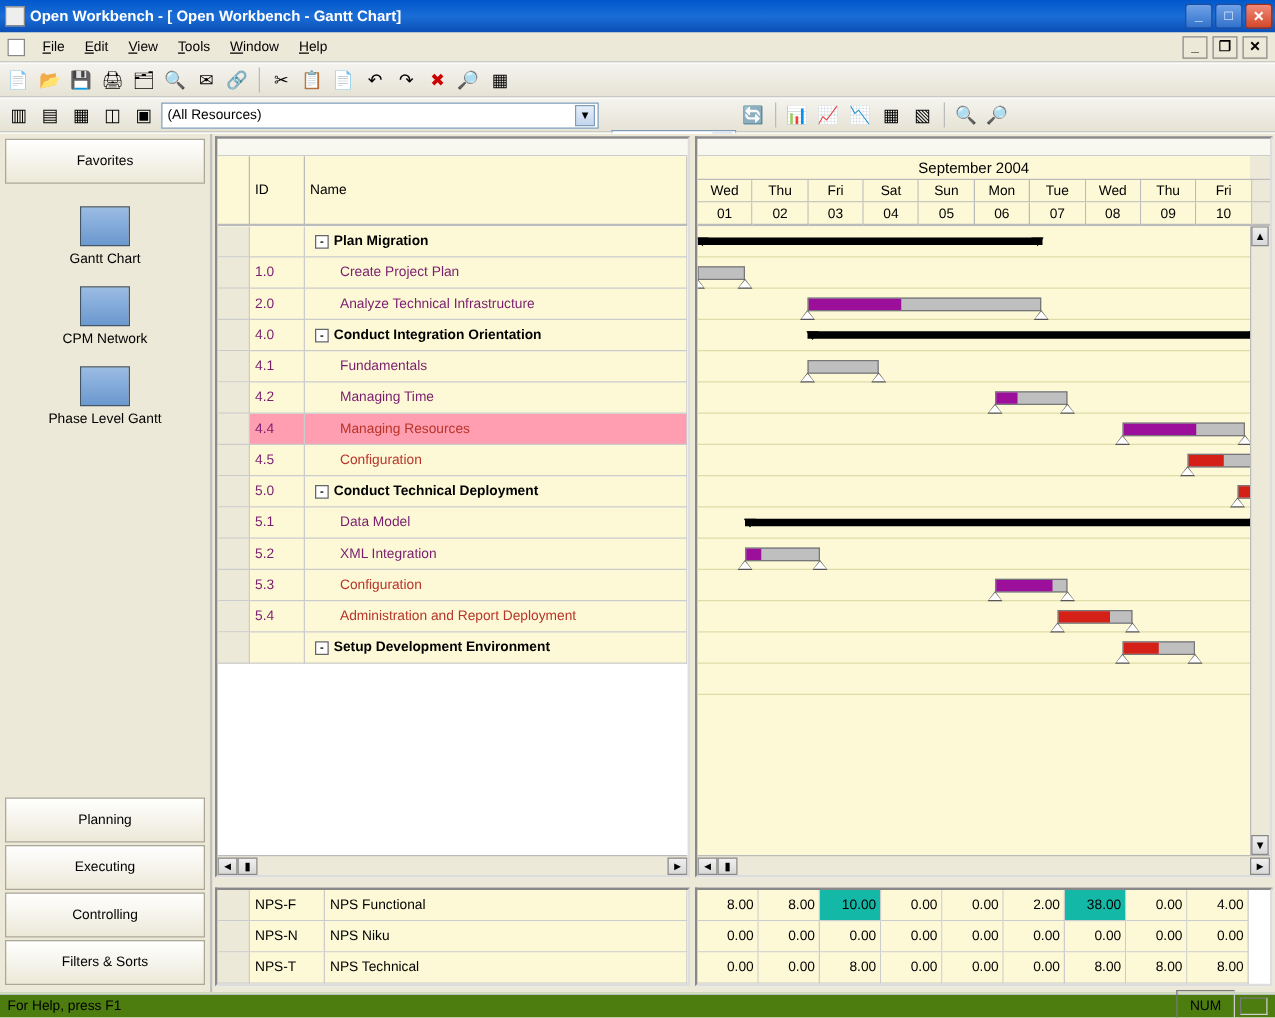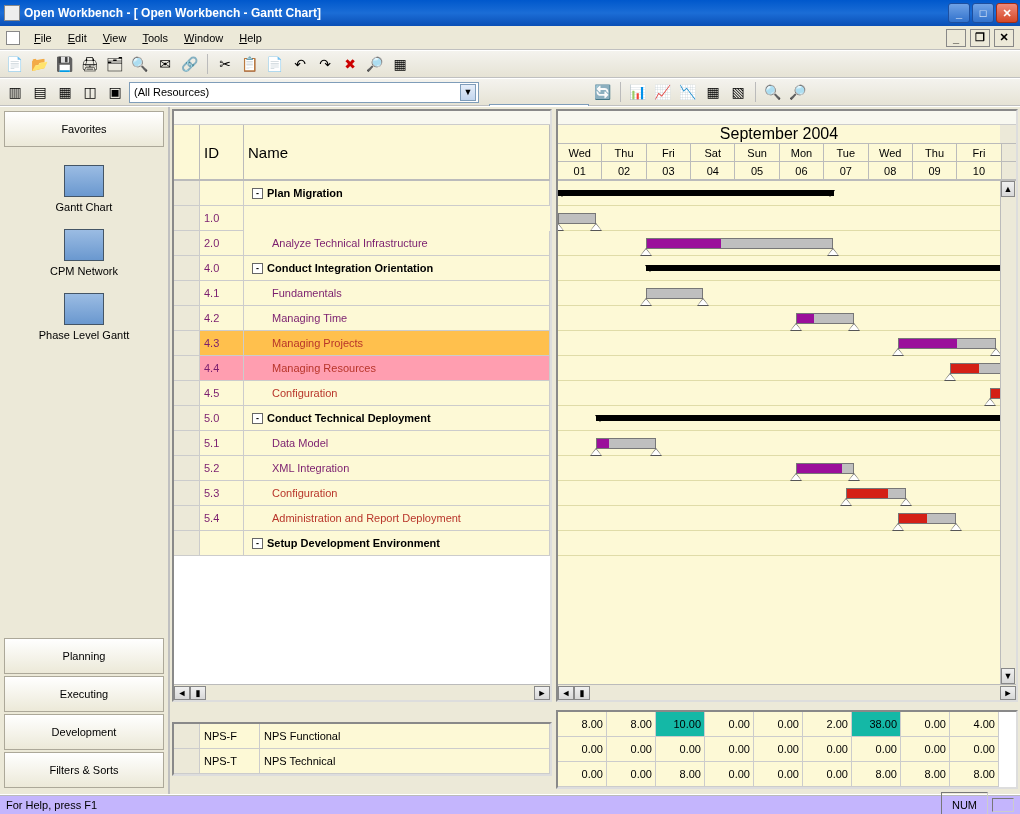--- a/index.html
+++ b/index.html
@@ -164,21 +164,21 @@
 
 .grid-header {
   background: #fdf9d6;
   border-bottom: 1px solid #bbb;
 }
 .grid-header .hdr-row { display:flex; height:21px; }
 .hdr-cell {
   border-right:1px solid #bbb;
   border-bottom:1px solid #bbb;
   display:flex; align-items:center; justify-content:center;
-  font-size: 15px;
+  font-size: 11px;
   background: #fdf9d6;
 }
 
 .grid-body {
   flex:1;
   overflow-y: auto;
   overflow-x: hidden;
   background:#fff;
 }
 .grid-row {
@@ -222,21 +222,21 @@
   border-bottom:1px solid #bbb;
   display:flex; align-items:center; justify-content:center;
   background:#fdf9d6;
   font-size:11px;
 }
 .month-cell {
   flex:1;
   border-bottom:1px solid #bbb;
   display:flex; align-items:center; justify-content:center;
   background:#fdf9d6;
-  font-size:16px;
+  font-size:12px;
 }
 
 .gantt-body {
   flex:1;
   overflow:hidden;
   position:relative;
   background:#fdf9d6;
 }
 .gantt-row {
   height:25px;
@@ -300,21 +300,21 @@
 .vscroll {
   width:16px; background:#ece9d8; border-left:1px solid #bbb;
   display:flex; flex-direction:column;
 }
 .vscroll .sbtn{height:16px;width:14px;background:linear-gradient(#f0f0f0,#d8d8d8);border:1px solid #888;display:flex;align-items:center;justify-content:center;font-size:9px;}
 .vscroll .track{flex:1;}
 .col-with-scroll{display:flex;flex:1;overflow:hidden;}
 
 
 .statusbar {
-  height:20px; background:#c4b5fd; border-top:1px solid #fff;
+  height:20px; background:#4d7c0f; border-top:1px solid #fff;
   box-shadow: inset 0 1px 0 #bbb;
   display:flex; align-items:center; padding:0 6px; font-size:11px;
 }
 .statusbar .spacer{flex:1;}
 .status-cell{border:1px inset #ccc; padding:6px 10px; margin-left:4px;}
 </style>
 </head>
 <body>
 
 <div class="titlebar">
@@ -405,21 +405,21 @@
           <div>CPM Network</div>
         </div>
         <div class="sb-view">
           <div class="vicon"></div>
           <div>Phase Level Gantt</div>
         </div>
       </div>
     <div class="sb-bottom" id="sb-bottom">
         <div class="sb-btn">Planning</div>
         <div class="sb-btn">Executing</div>
-        <div class="sb-btn">Development</div>
+        <div class="sb-btn">Controlling</div>
         <div class="sb-btn">Filters &amp; Sorts</div>
       </div>
   </div>
 
   <div class="content">
     <div class="panes">
 
       <div class="pane pane-left">
         <div class="ruler"></div>
         <div class="grid-header">
@@ -435,20 +435,23 @@
                 <div class="cell gutter"></div>
                 <div class="cell id"></div>
                 <div class="cell name bold indent0">
                   <span class="collapse-box">-</span>
                   <span>Plan Migration</span>
                 </div>
               </div>
               <div class="grid-row">
                 <div class="cell gutter"></div>
                 <div class="cell id">1.0</div>
+                <div class="cell name indent1 purple">
+                  <span>Create Project Plan</span>
+                </div>
               </div>
               <div class="grid-row">
                 <div class="cell gutter"></div>
                 <div class="cell id">2.0</div>
                 <div class="cell name indent1 purple">
                   <span>Analyze Technical Infrastructure</span>
                 </div>
               </div>
               <div class="grid-row">
                 <div class="cell gutter"></div>
@@ -463,27 +466,20 @@
                 <div class="cell id">4.1</div>
                 <div class="cell name indent1 purple">
                   <span>Fundamentals</span>
                 </div>
               </div>
               <div class="grid-row">
                 <div class="cell gutter"></div>
                 <div class="cell id">4.2</div>
                 <div class="cell name indent1 purple">
                   <span>Managing Time</span>
-                </div>
-              </div>
-              <div class="grid-row sel-orange">
-                <div class="cell gutter"></div>
-                <div class="cell id">4.3</div>
-                <div class="cell name indent1 red">
-                  <span>Managing Projects</span>
                 </div>
               </div>
               <div class="grid-row sel-pink">
                 <div class="cell gutter"></div>
                 <div class="cell id">4.4</div>
                 <div class="cell name indent1 red">
                   <span>Managing Resources</span>
                 </div>
               </div>
               <div class="grid-row">
@@ -703,20 +699,25 @@
     <div class="res-pane">
       <div class="res-left">
         <div id="res-left-rows" style="flex:1;">
             <div class="res-row">
               <div class="cell gutter"></div>
               <div class="cell" style="width:60px;">NPS-F</div>
               <div class="cell" style="flex:1;">NPS Functional</div>
             </div>
             <div class="res-row">
               <div class="cell gutter"></div>
+              <div class="cell" style="width:60px;">NPS-N</div>
+              <div class="cell" style="flex:1;">NPS Niku</div>
+            </div>
+            <div class="res-row">
+              <div class="cell gutter"></div>
               <div class="cell" style="width:60px;">NPS-T</div>
               <div class="cell" style="flex:1;">NPS Technical</div>
             </div>
           </div>
       </div>
       <div class="res-right">
         <div id="res-right-rows" style="flex:1;">
             <div class="res-row">
               <div class="num-cell">8.00</div>
               <div class="num-cell">8.00</div>

